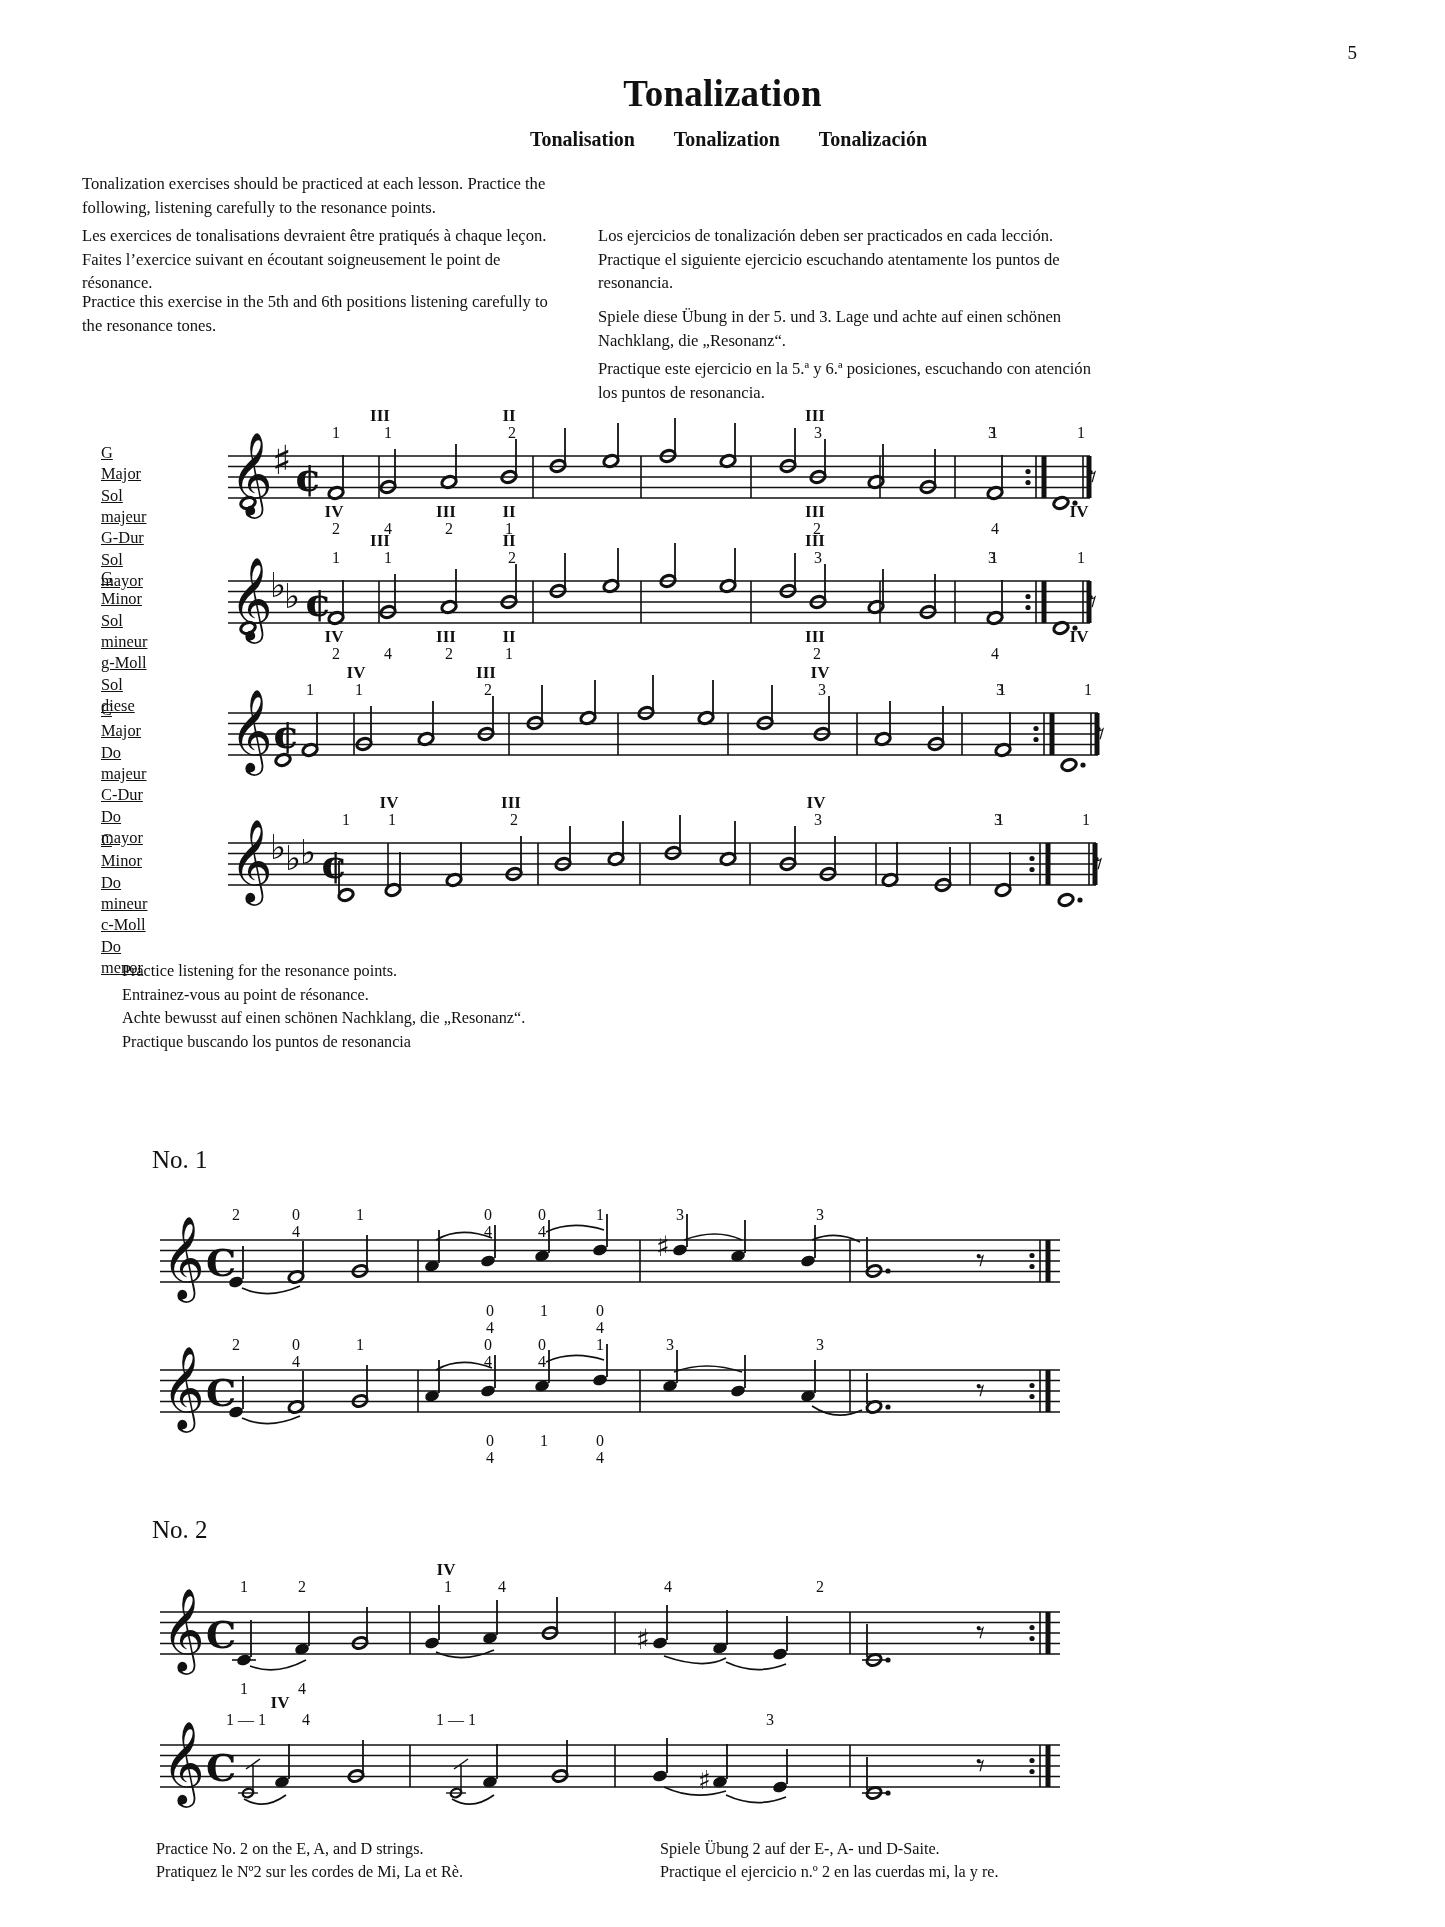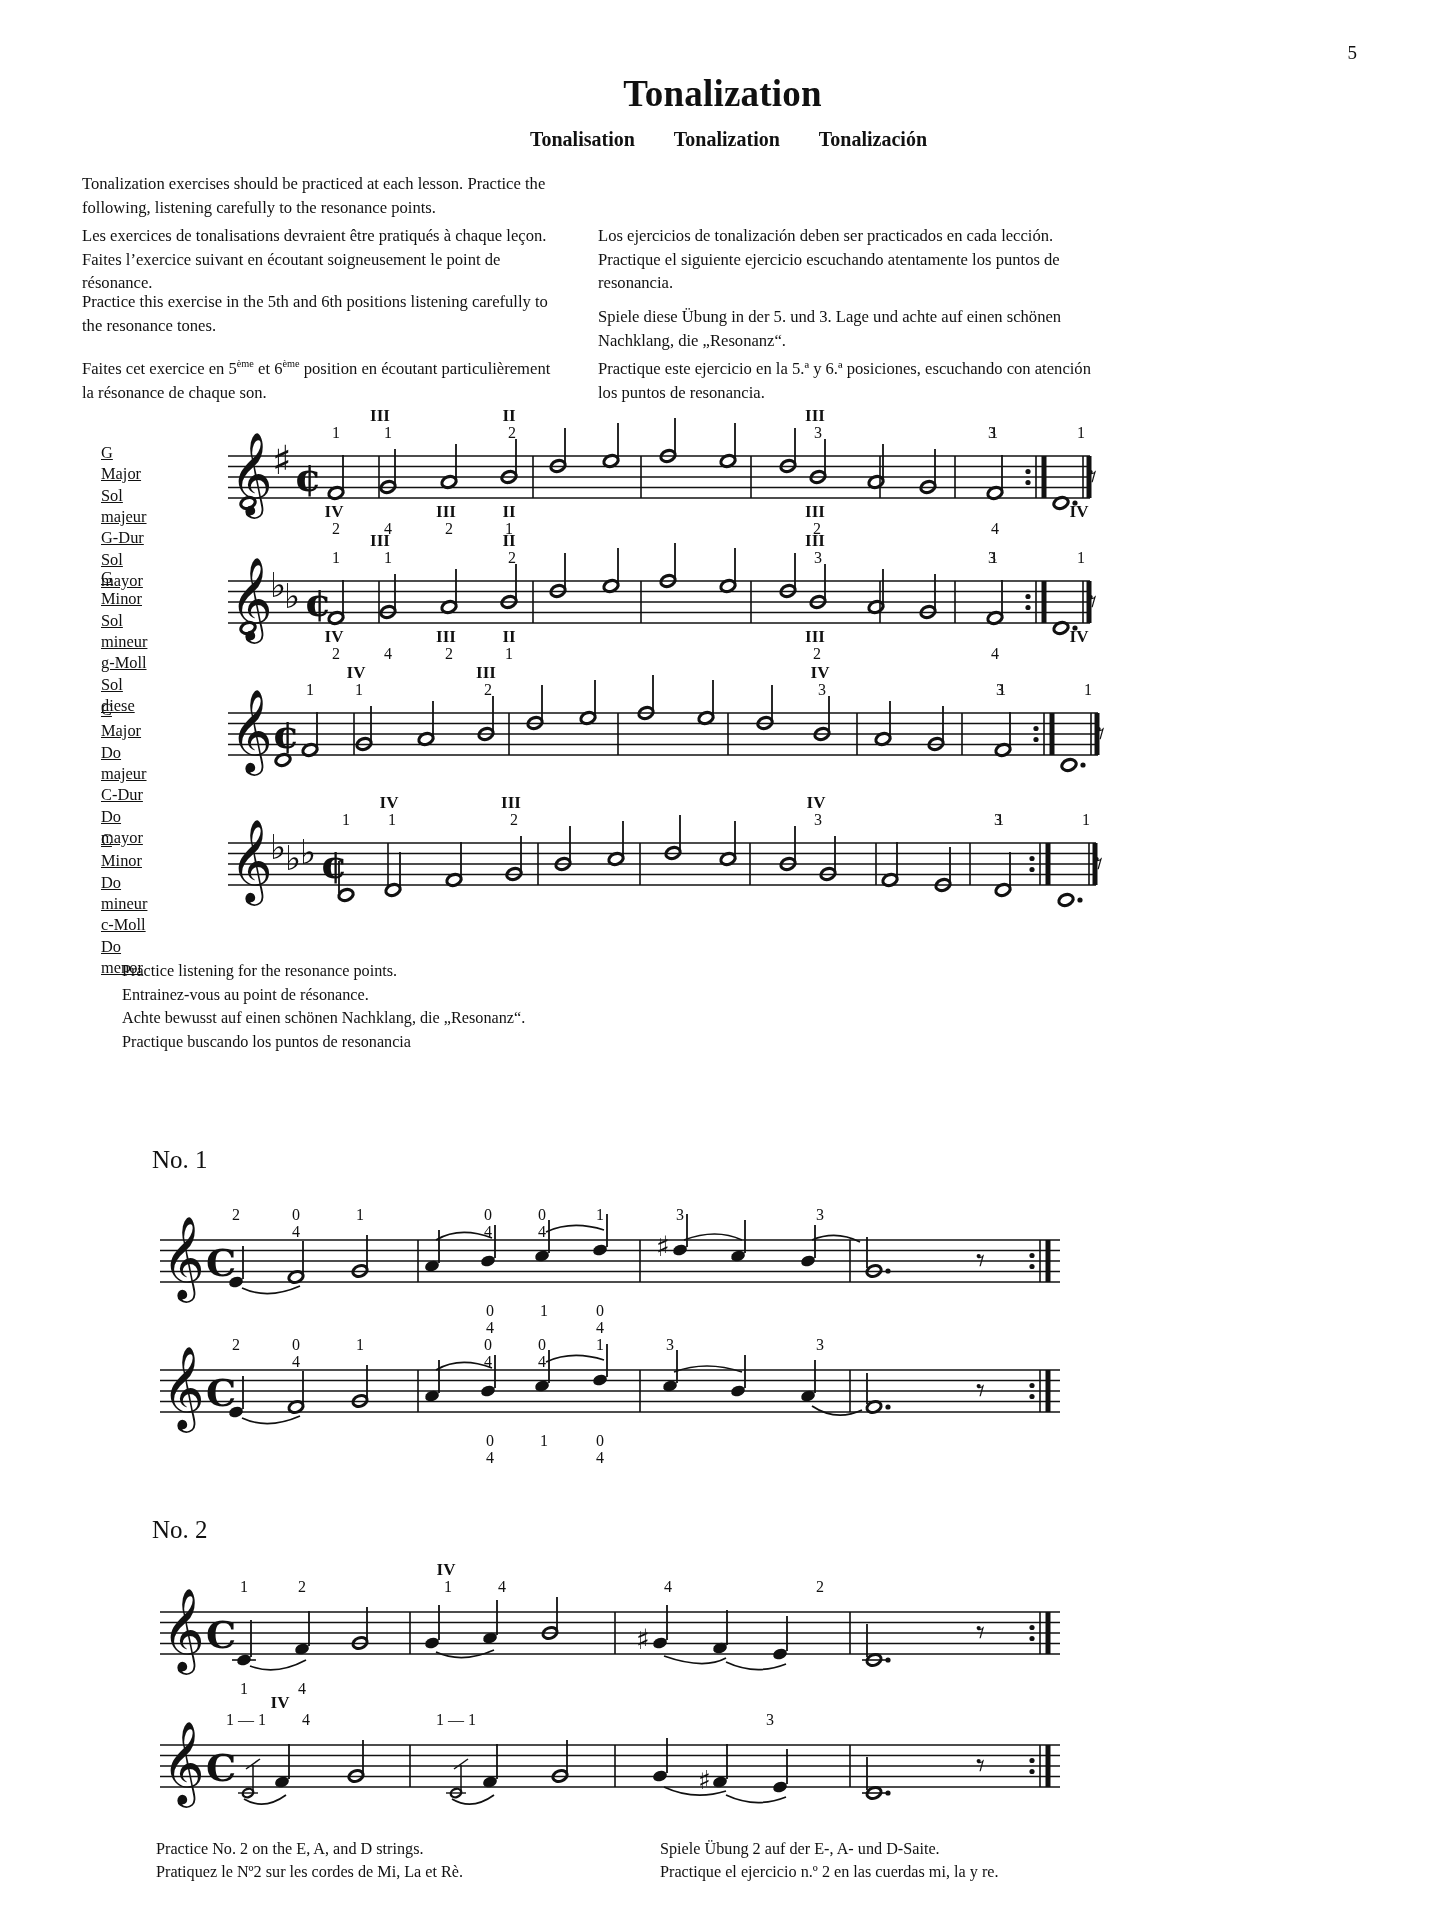--- a/index.html
+++ b/index.html
@@ -50,21 +50,20 @@
     <span>Tonalisation</span>
     <span>Tonalization</span>
     <span>Tonalización</span>
   </div>
 
   <div class="txt col-l" style="top:172px;">Tonalization exercises should be practiced at each lesson. Practice the following, listening carefully to the resonance points.</div>
   <div class="txt col-l" style="top:224px;">Les exercices de tonalisations devraient être pratiqués à chaque leçon. Faites l’exercice suivant en écoutant soigneusement le point de résonance.</div>
   <div class="txt col-r" style="top:224px;">Los ejercicios de tonalización deben ser practicados en cada lección. Practique el siguiente ejercicio escuchando atentamente los puntos de resonancia.</div>
 
   <div class="txt col-l" style="top:290px;">Practice this exercise in the 5th and 6th positions listening carefully to the resonance tones.</div>
-  <div class="txt col-l" style="top:357px;"><span>Faites cet exercice en 5</span><sup class="fr">ème</sup><span> et 6</span><sup class="fr">ème</sup><span> position en écoutant particulièrement la résonance de chaque son.</span></div>
   <div class="txt col-r" style="top:305px;">Spiele diese Übung in der 5. und 3. Lage und achte auf einen schönen Nachklang, die „Resonanz“.</div>
   <div class="txt col-r" style="top:357px;">Practique este ejercicio en la 5.ª y 6.ª posiciones, escuchando con atención los puntos de resonancia.</div>
 
   <div class="sys" style="left:0;top:408px;">
     <div class="keylabels" style="left:101px;top:34px;">
       <div>G Major</div>
       <div>Sol majeur</div>
       <div>G-Dur</div>
       <div>Sol mayor</div>
     </div>

